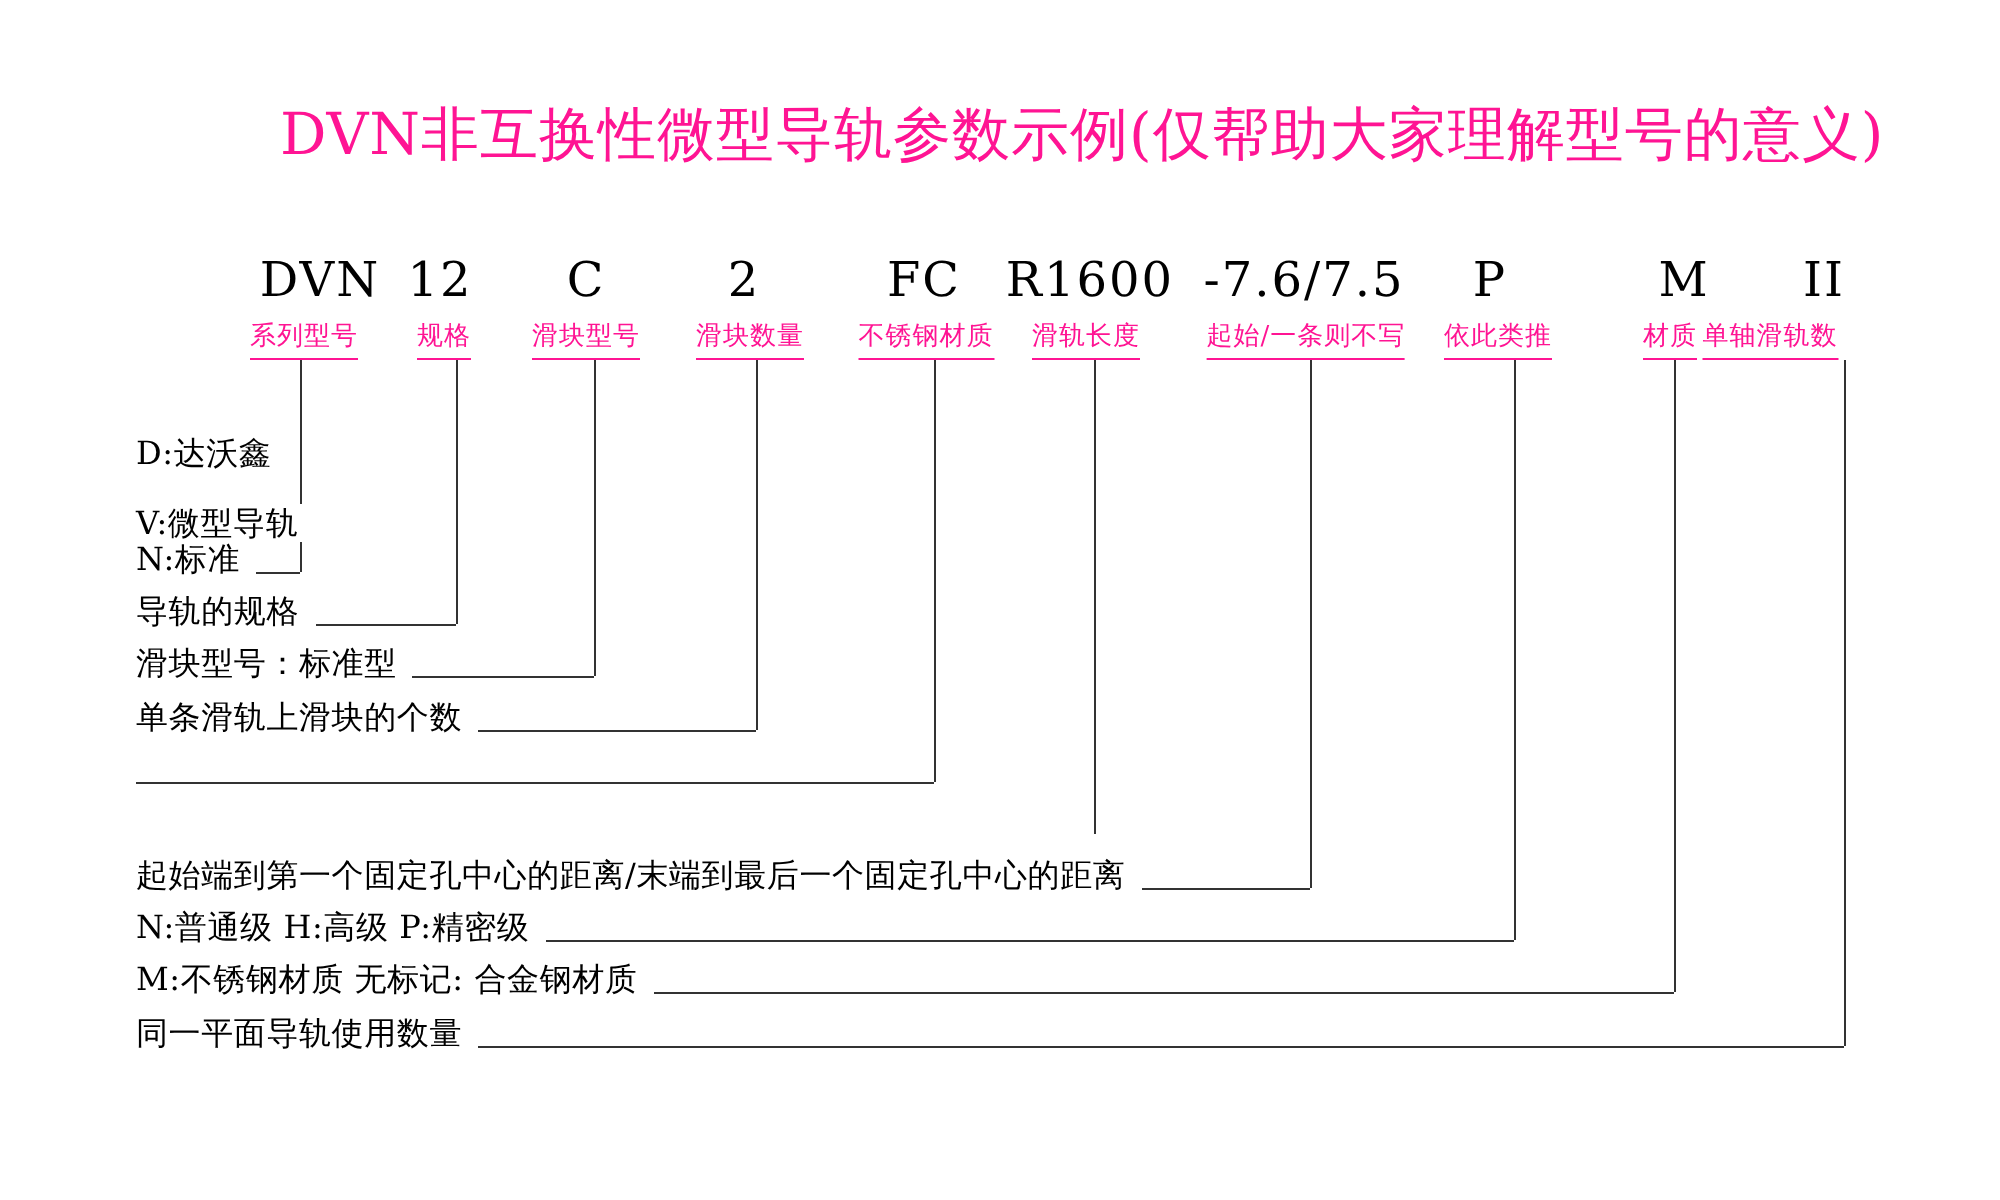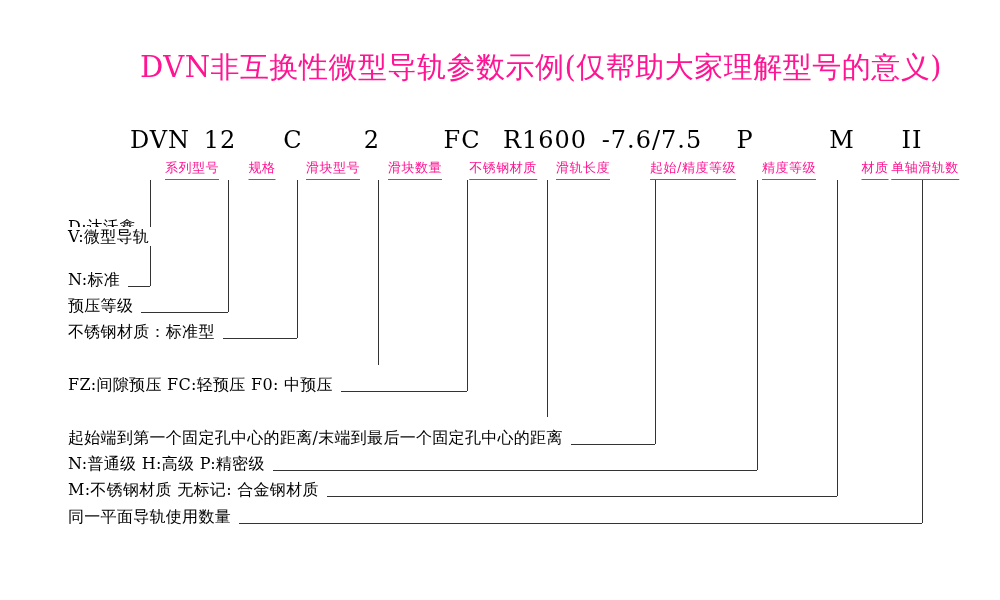--- a/index.html
+++ b/index.html
@@ -43,21 +43,20 @@
   .plabel {
     position: absolute;
     top: 159px;
     transform: translateX(-50%);
     font-size: 13px;
     color: var(--accent);
     white-space: nowrap;
     padding-bottom: 2px;
     border-bottom: 1px solid var(--accent);
     letter-spacing: 0.5px;
-    margin-left: 40px;
   }
   .vline {
     position: absolute;
     top: 180px;
     width: 0;
     border-left: 1px solid var(--line);
   }
   .erow {
     position: absolute;
     left: 68px;
@@ -99,57 +98,60 @@
   <span class="code" style="left:745px">P</span>
   <span class="code" style="left:842px">M</span>
   <span class="code" style="left:912px">II</span>
 
   <span class="plabel" style="left:152px">系列型号</span>
   <span class="plabel" style="left:222px">规格</span>
   <span class="plabel" style="left:293px">滑块型号</span>
   <span class="plabel" style="left:375px">滑块数量</span>
   <span class="plabel" style="left:463px">不锈钢材质</span>
   <span class="plabel" style="left:543px">滑轨长度</span>
-  <span class="plabel" style="left:653px">起始/精度等级</span>
-  <span class="plabel" style="left:749px">精度等级</span>
+  <span class="plabel" style="left:653px">起始/一条则不写</span>
+  <span class="plabel" style="left:749px">依此类推</span>
   <span class="plabel" style="left:835px">材质</span>
   <span class="plabel" style="left:885px">单轴滑轨数</span>
 
   <div class="vline" style="left:150px;height:106px"></div>
   <div class="vline" style="left:228px;height:132px"></div>
   <div class="vline" style="left:297px;height:158px"></div>
   <div class="vline" style="left:378px;height:185px"></div>
   <div class="vline" style="left:467px;height:211px"></div>
   <div class="vline" style="left:547px;height:237px"></div>
   <div class="vline" style="left:655px;height:264px"></div>
   <div class="vline" style="left:757px;height:290px"></div>
   <div class="vline" style="left:837px;height:316px"></div>
   <div class="vline" style="left:922px;height:343px"></div>
 
   <div class="erow" style="top:217px">
     <span class="etext">D:达沃鑫</span>
   </div>
-  <div class="erow" style="top:227px">
+  <div class="erow" style="top:252px">
     <span class="etext">V:微型导轨</span>
   </div>
   <div class="erow" style="top:270px">
     <i class="hline" style="width:82px"></i>
     <span class="etext">N:标准</span>
   </div>
   <div class="erow" style="top:296px">
     <i class="hline" style="width:160px"></i>
-    <span class="etext">预压等级</span>
+    <span class="etext">导轨的规格</span>
   </div>
   <div class="erow" style="top:322px">
     <i class="hline" style="width:229px"></i>
-    <span class="etext">不锈钢材质：标准型</span>
+    <span class="etext">滑块型号：标准型</span>
+  </div>
+  <div class="erow" style="top:349px">
+    <i class="hline" style="width:310px"></i>
+    <span class="etext">单条滑轨上滑块的个数</span>
   </div>
   <div class="erow" style="top:375px">
     <i class="hline" style="width:399px"></i>
-    <span class="etext">FZ:间隙预压 FC:轻预压 F0: 中预压</span>
   </div>
   <div class="erow" style="top:428px">
     <i class="hline" style="width:587px"></i>
     <span class="etext">起始端到第一个固定孔中心的距离/末端到最后一个固定孔中心的距离</span>
   </div>
   <div class="erow" style="top:454px">
     <i class="hline" style="width:689px"></i>
     <span class="etext">N:普通级 H:高级 P:精密级</span>
   </div>
   <div class="erow" style="top:480px">

